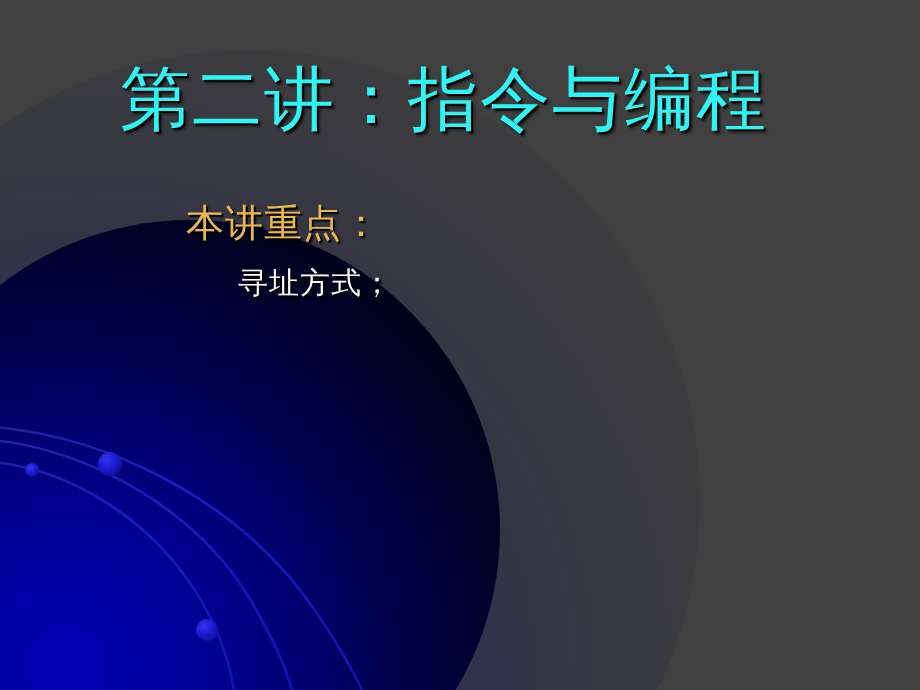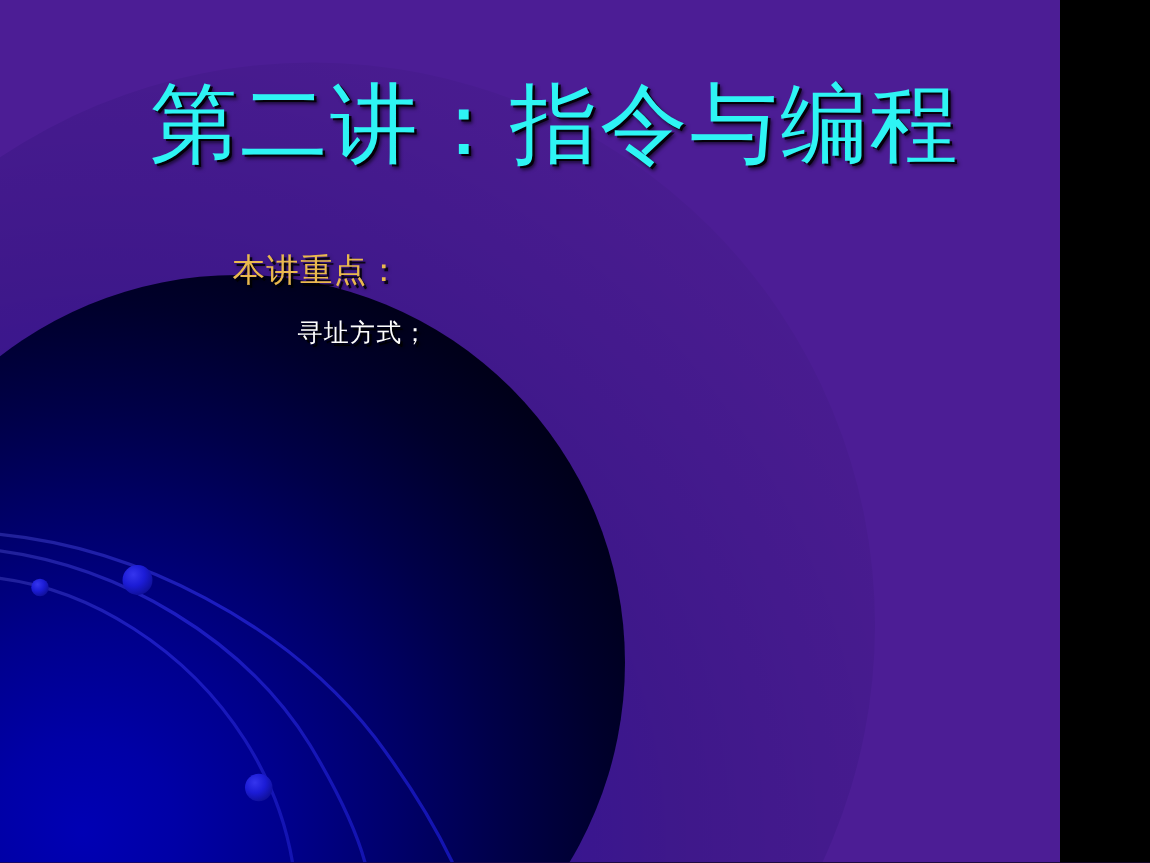--- a/index.html
+++ b/index.html
@@ -7,23 +7,23 @@
     margin: 0;
     padding: 0;
     background: #000000;
   }
   body {
     font-family: "DejaVu Sans", sans-serif;
   }
 
   #slide {
     position: relative;
-    width: 848px;
+    width: 920px;
     height: 690px;
-    background: #4c1d95;
+    background: #404040;
     overflow: hidden;
   }
 
   
   #corner-glow {
     position: absolute;
     left: -120px;
     bottom: -150px;
     width: 620px;
     height: 620px;
@@ -84,39 +84,39 @@
   
   #body-block {
     position: absolute;
     left: 186px;
     top: 204px;
     width: 700px;
   }
 
   #lead {
     font-family: "DejaVu Sans", "Liberation Sans", sans-serif;
-    font-size: 26px;
+    font-size: 38px;
     line-height: 1.0;
     letter-spacing: 1px;
     color: #eab94e;
     white-space: nowrap;
     text-shadow: 2px 2px 0 rgba(0,0,0,0.8),
                  2px 2px 3px rgba(0,0,0,0.55);
   }
 
   #points {
     list-style: none;
     margin: 0;
     padding: 0;
     margin-top: 26px;
     margin-left: 52px;
   }
   #points li {
     font-family: "DejaVu Sans", "Liberation Sans", sans-serif;
-    font-size: 20px;
+    font-size: 30px;
     line-height: 1.0;
     letter-spacing: 1px;
     color: #fdfdfd;
     white-space: nowrap;
     margin-bottom: 35px;
     text-shadow: 2px 2px 0 rgba(0,0,0,0.85),
                  3px 3px 3px rgba(0,0,0,0.55);
   }
   #points li:last-child { margin-bottom: 0; }
 </style>

